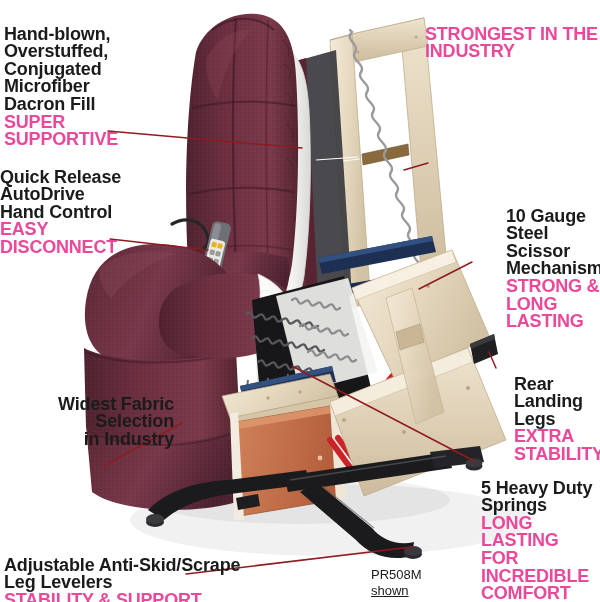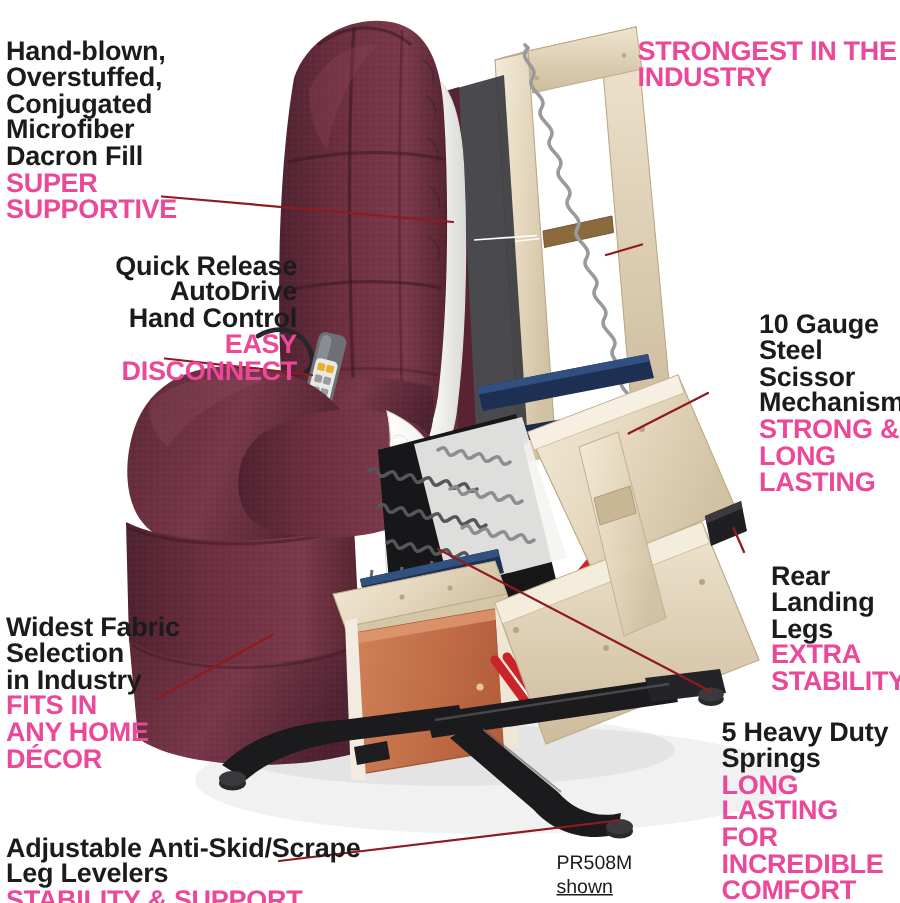--- a/index.html
+++ b/index.html
@@ -389,33 +389,31 @@
 
   <div class="callout" style="left:4px; top:8px; width:170px;">
     <span>Hand-blown,
 Overstuffed,
 Conjugated
 Microfiber
 Dacron Fill</span><span class="hl">SUPER
 SUPPORTIVE</span>
   </div>
 
-  <div class="callout" style="left:20px; top:151px; width:178px;text-align:right;">
+  <div class="callout" style="left:0; top:151px; width:178px;">
     <span>Quick Release
 AutoDrive
 Hand Control</span><span class="hl">EASY
 DISCONNECT</span>
   </div>
 
-  <div class="callout" style="left:4px; top:392px; width:170px;">
+  <div class="callout" style="left:4px; top:378px; width:170px;text-align:right;">
     <span>Widest Fabric
 Selection
-in Industry</span><span class="hl">FITS IN
-ANY HOME
-DÉCOR</span>
+in Industry</span>
   </div>
 
   <div class="callout" style="left:4px; top:539px; width:240px;">
     <span>Adjustable Anti-Skid/Scrape
 Leg Levelers</span><span class="hl">STABILITY &amp; SUPPORT</span>
   </div>
 
   <div class="callout" style="left:425px; top:8px; width:175px;">
     <span class="hl">STRONGEST IN THE
 INDUSTRY</span>

